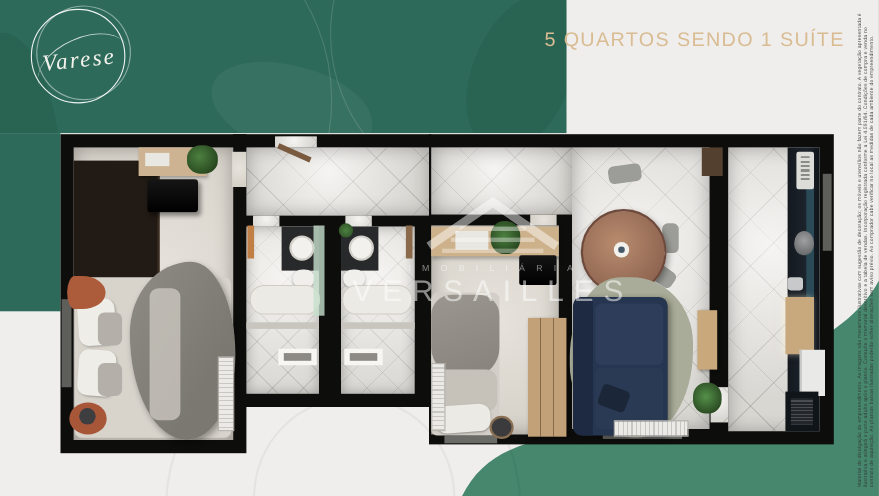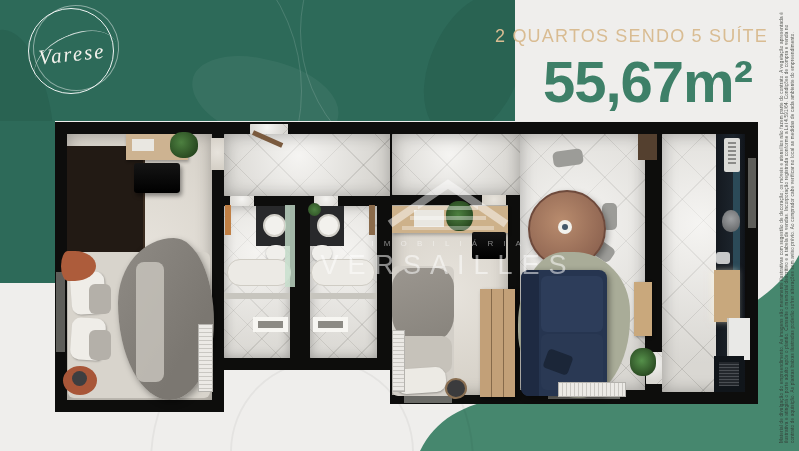--- a/index.html
+++ b/index.html
@@ -69,22 +69,21 @@
   <div class="a arc-faint" style="left:150px;top:300px;width:320px;height:320px;"></div>
   <div class="a arc-faint" style="left:230px;top:360px;width:180px;height:180px;"></div>
 
   <div class="a" style="left:24px;top:4px;width:96px;height:96px;">
     <div class="a logo-circle" style="left:4px;top:4px;width:84px;height:84px;"></div>
     <div class="a logo-circle2" style="left:9px;top:1px;width:84px;height:84px;transform:rotate(14deg);"></div>
     <div class="a logo-swoosh" style="left:8px;top:30px;width:88px;height:52px;transform:rotate(-24deg);"></div>
     <div class="a logo-text" style="left:8px;top:38px;width:80px;text-align:center;">Varese</div>
   </div>
 
-  <div class="a subtitle" style="right:31px;top:26px;width:300px;">2 QUARTOS SENDO 5 SUÍTE</div>
-  <div class="a area-big" style="right:47px;top:48px;width:320px;">55,67m²</div>
+  <div class="a subtitle" style="right:31px;top:26px;width:300px;">5 QUARTOS SENDO 1 SUÍTE</div>
 
   <div class="a wall" style="left:55px;top:122px;width:169px;height:290px;"></div>
   <div class="a wall" style="left:212px;top:122px;width:180px;height:248px;"></div>
   <div class="a wall" style="left:390px;top:122px;width:368px;height:282px;"></div>
 
   <div class="a bedfloor" style="left:67px;top:134px;width:145px;height:266px;"></div>
   <div class="a tile" style="left:224px;top:134px;width:166px;height:62px;"></div>
   <div class="a bathfloor" style="left:224px;top:206px;width:66px;height:152px;"></div>
   <div class="a bathfloor" style="left:310px;top:206px;width:67px;height:152px;"></div>
   <div class="a tile" style="left:392px;top:134px;width:128px;height:61px;"></div>

